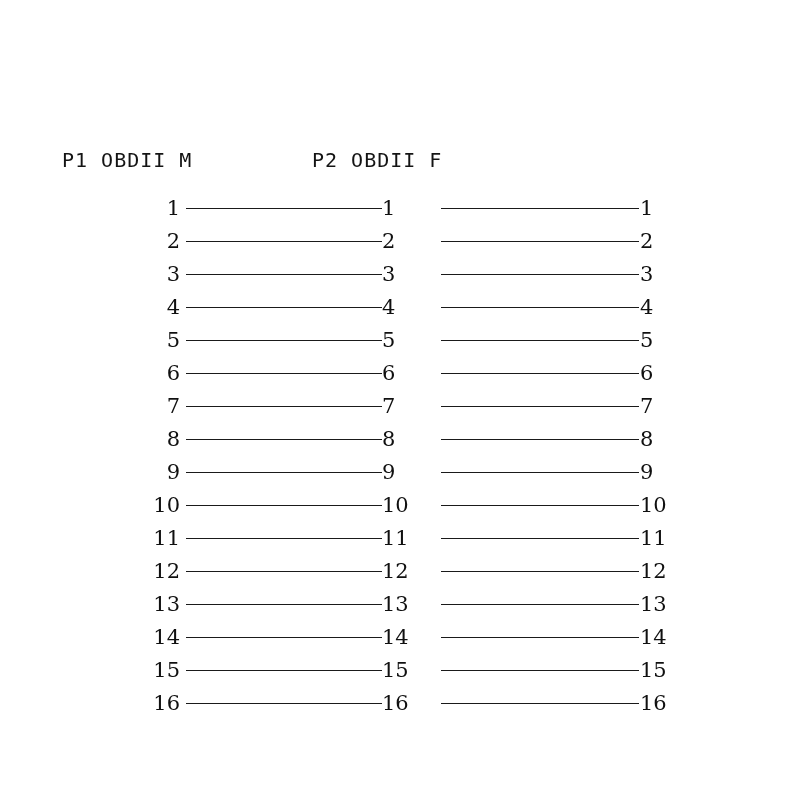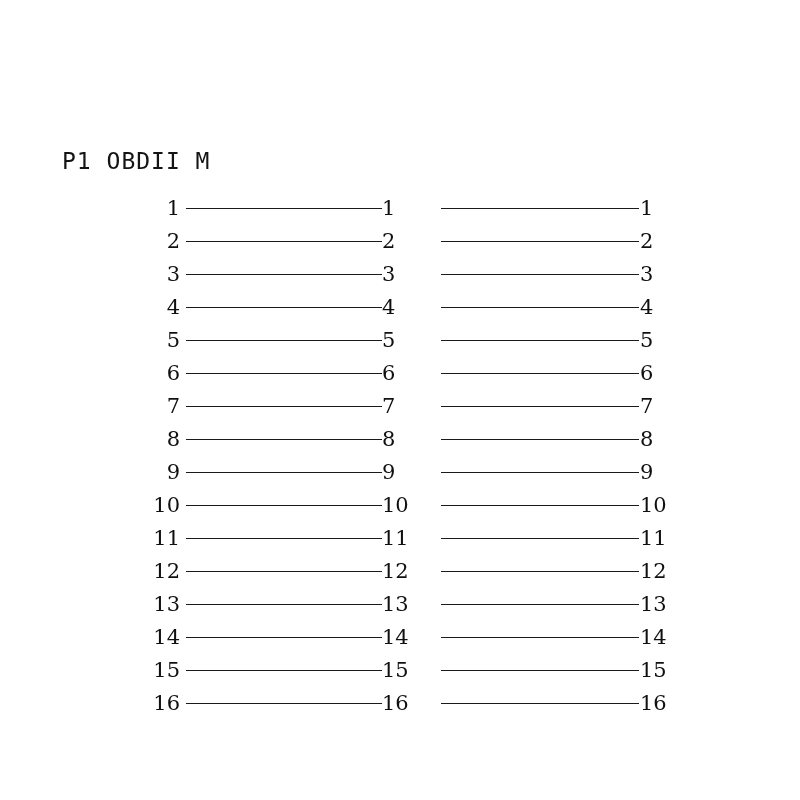--- a/index.html
+++ b/index.html
@@ -23,21 +23,21 @@
   .header-row {
     position: absolute;
     top: 148px;
     left: 0;
     width: 800px;
     height: 32px;
   }
   .header {
     position: absolute;
     font-family: "DejaVu Sans Mono", monospace;
-    font-size: 23px;
+    font-size: 20px;
     letter-spacing: 1px;
     color: #141414;
     white-space: nowrap;
     font-weight: 400;
   }
   .header.h1 { left: 62px; top: 0; }
   .header.h2 { left: 312px; top: 0; }
   .header.h3 { left: 548px; top: 0; }
 
   .rows {
@@ -76,20 +76,21 @@
   .wire-left  { left: 186px; width: 196px; }
   .wire-right { left: 441px; width: 198px; }
 </style>
 </head>
 <body>
 
 <div id="diagram">
 
   <div class="header-row">
     <div class="header h1">P1  OBDII  M</div>
+    <div class="header h2">P2  OBDII  F</div>
   </div>
 
   <div class="rows">
 
     <div class="pin-row">
       <div class="pin-label col-a">1</div>
       <div class="wire wire-left"></div>
       <div class="pin-label col-b">1</div>
       <div class="wire wire-right"></div>
       <div class="pin-label col-c">1</div>

